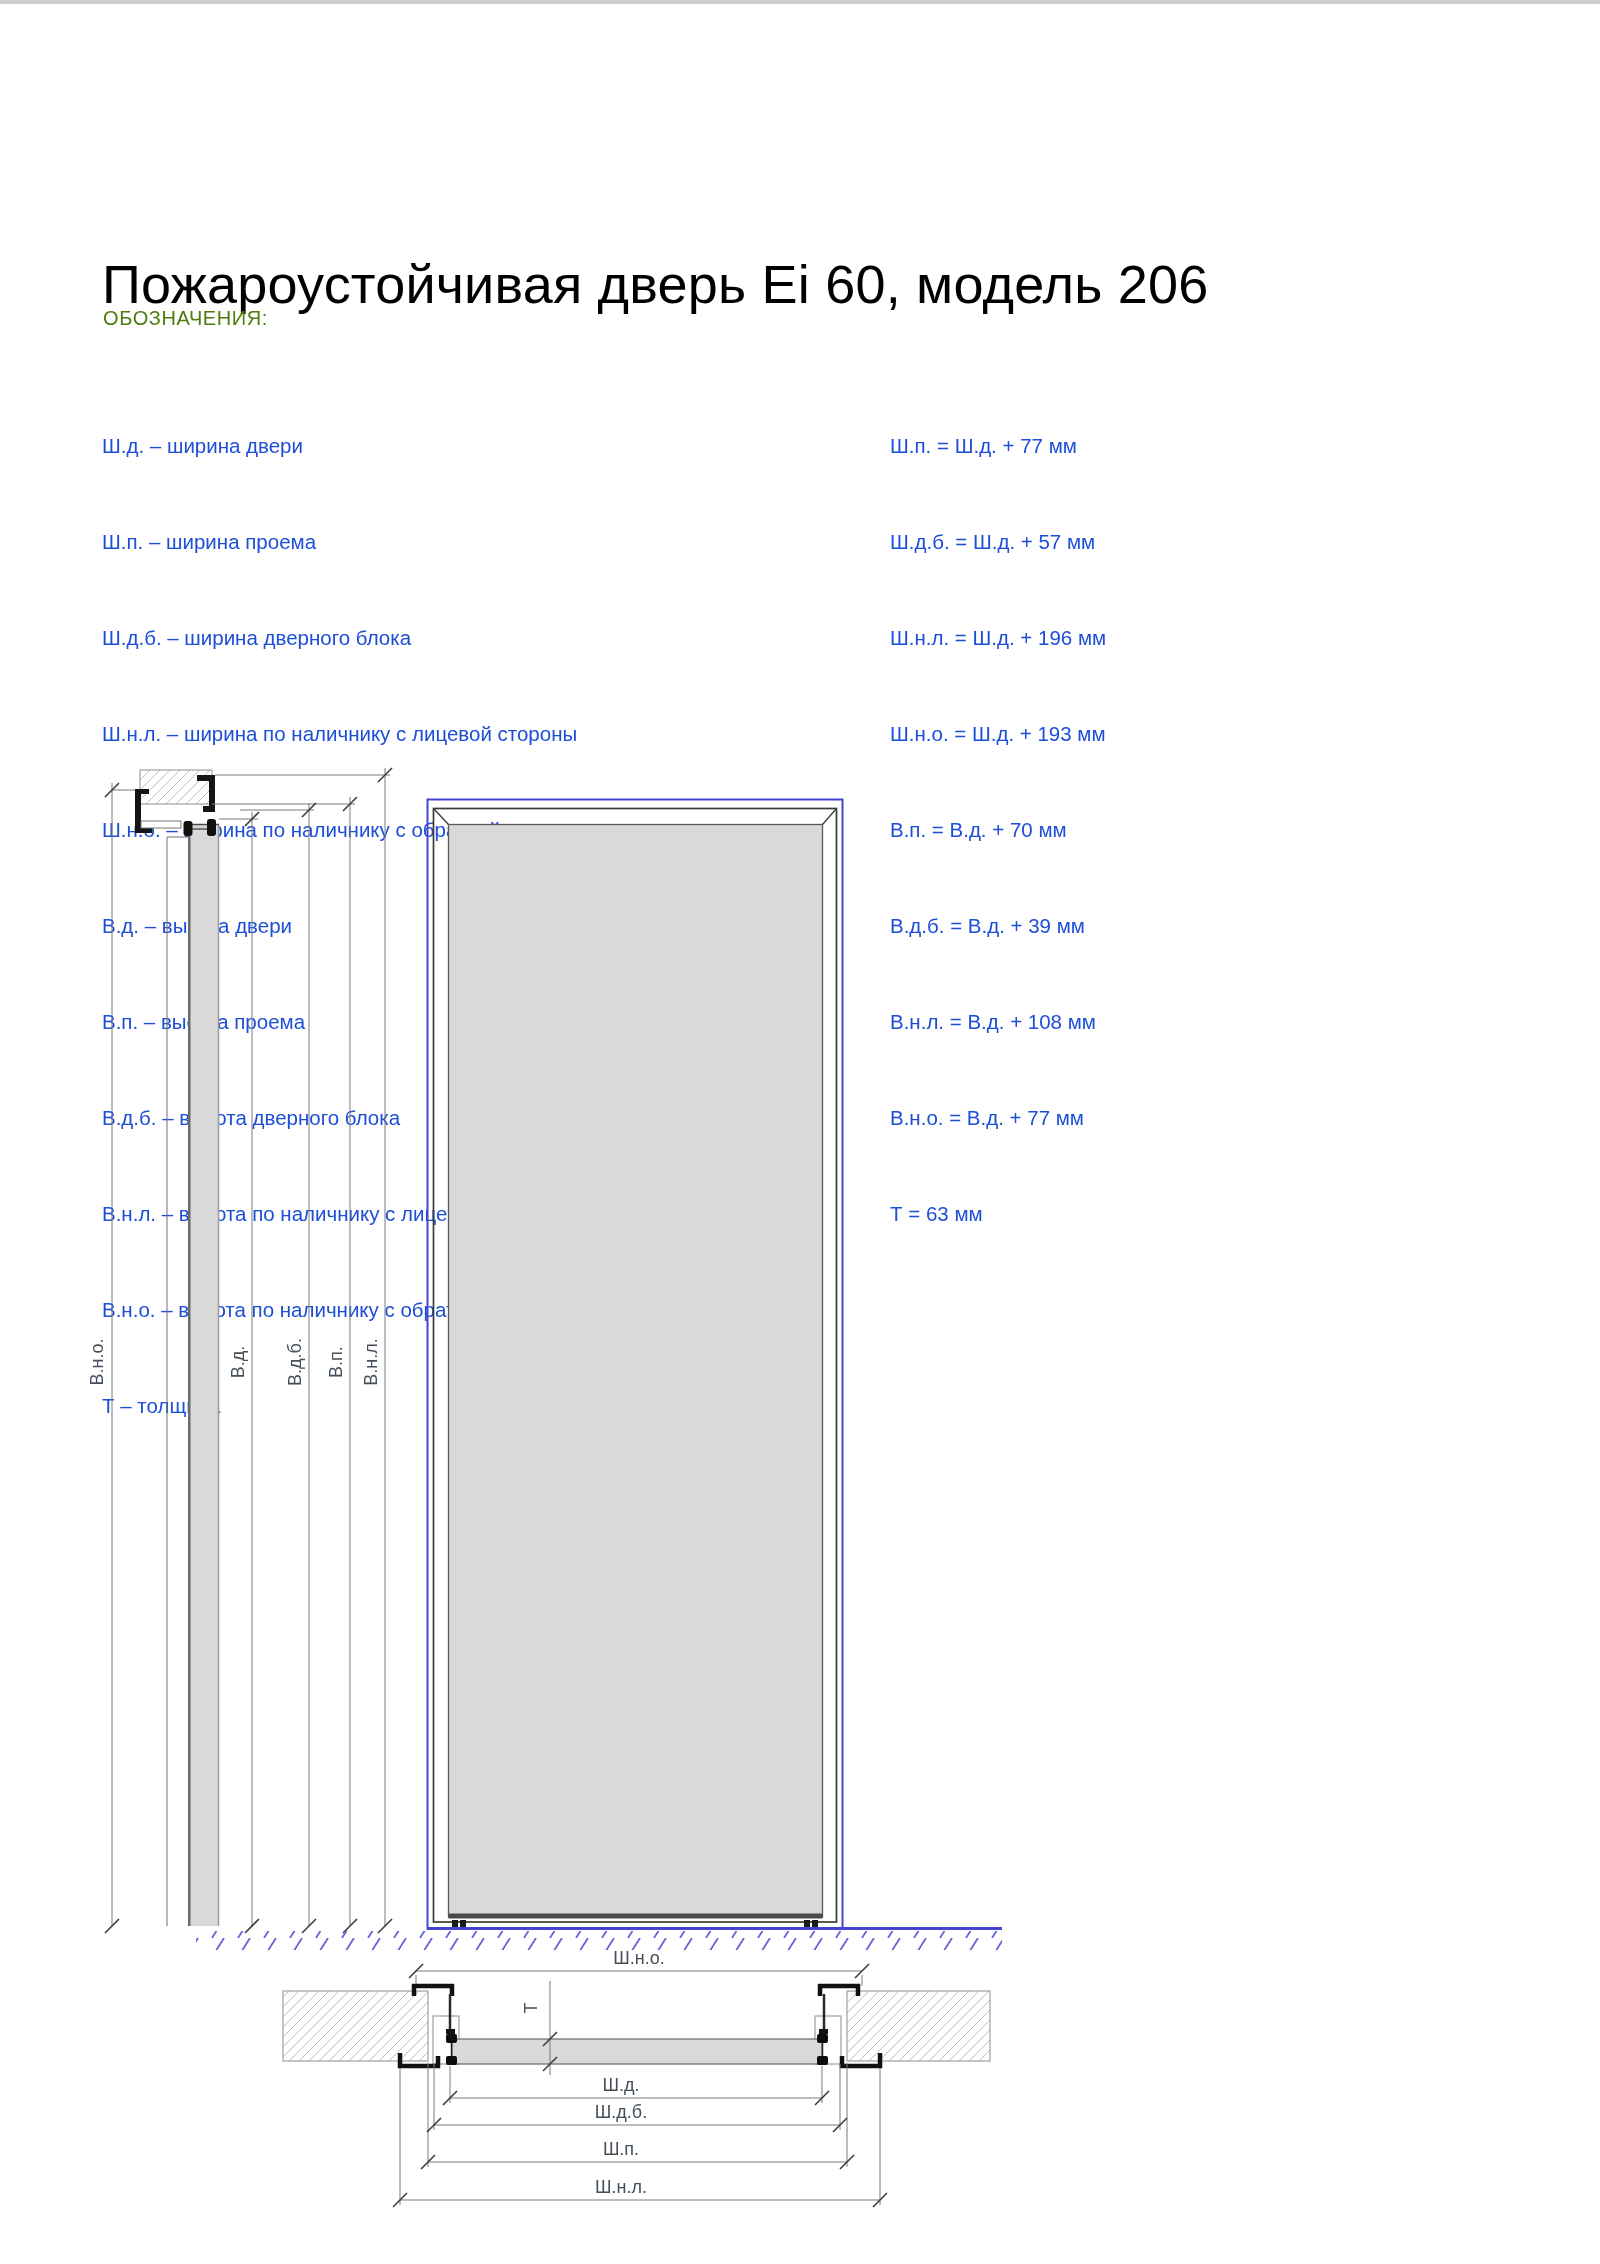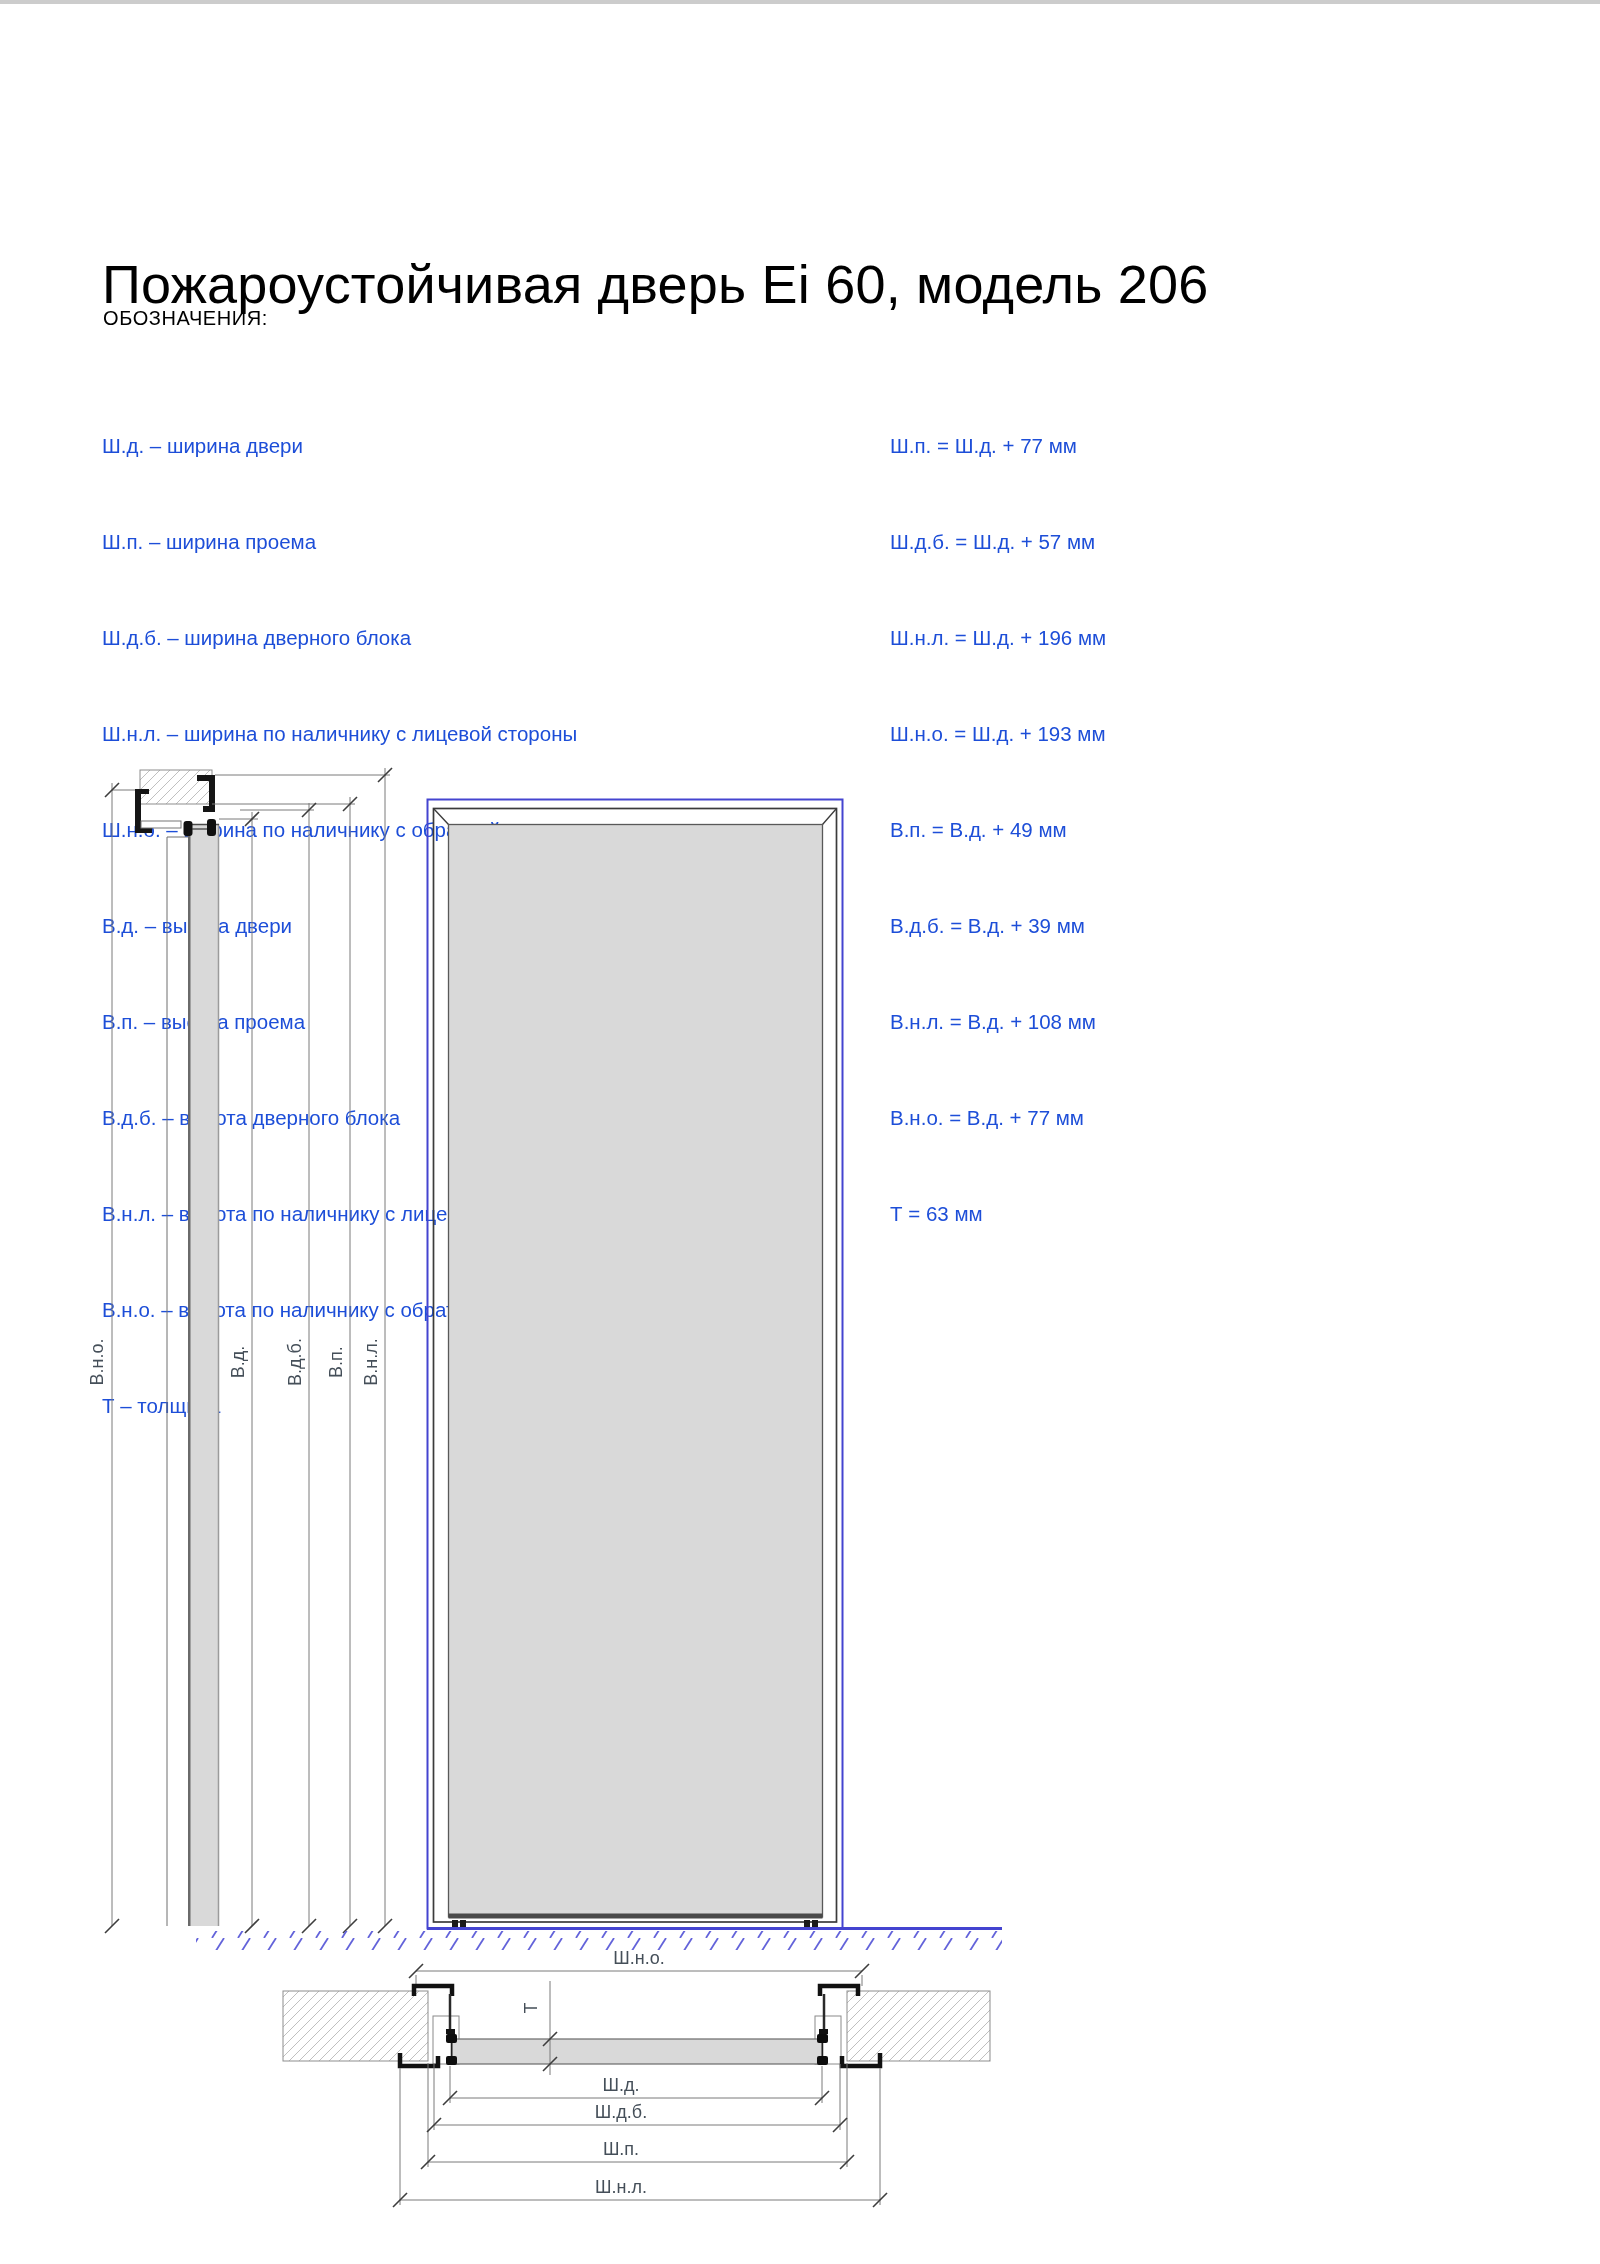--- a/index.html
+++ b/index.html
@@ -17,21 +17,21 @@
   .title{
     position:absolute;left:102px;top:112px;
     font-size:54px;line-height:69px;
     letter-spacing:0.2px;
     color:#000000;
     white-space:pre;
   }
   .legend-heading{
     position:absolute;left:103px;top:307px;
     font-size:20px;letter-spacing:0.6px;
-    color:#000000;
+    color:#4d7c0f;
   }
   .legend-col{
     position:absolute;top:366px;
     font-size:20.5px;line-height:32px;
     color:#1d4ed8;
     white-space:pre;
   }
   .legend-left{left:102px;}
   .legend-right{left:846px;margin-left:44px;}
   .legend-col div{height:32px;}
@@ -65,21 +65,21 @@
   <div>В.н.л. – высота по наличнику с лицевой стороны</div>
   <div>В.н.о. – высота по наличнику с обратной стороны</div>
   <div>Т – толщина</div>
 </div>
 
 <div class="legend-col legend-right">
   <div>Ш.п. = Ш.д. + 77 мм</div>
   <div>Ш.д.б. = Ш.д. + 57 мм</div>
   <div>Ш.н.л. = Ш.д. + 196 мм</div>
   <div>Ш.н.о. = Ш.д. + 193 мм</div>
-  <div>В.п. = В.д. + 49 мм</div>
+  <div>В.п. = В.д. + 70 мм</div>
   <div>В.д.б. = В.д. + 39 мм</div>
   <div>В.н.л. = В.д. + 108 мм</div>
   <div>В.н.о. = В.д. + 77 мм</div>
   <div>Т = 63 мм</div>
 </div>
 
 <svg width="1600" height="2264" viewBox="0 0 1600 2264">
   <defs>
     <pattern id="wallHatch" width="10" height="10" patternUnits="userSpaceOnUse">
       <line x1="0" y1="10" x2="10" y2="0" stroke="#c0c0c0" stroke-width="1"></line>

